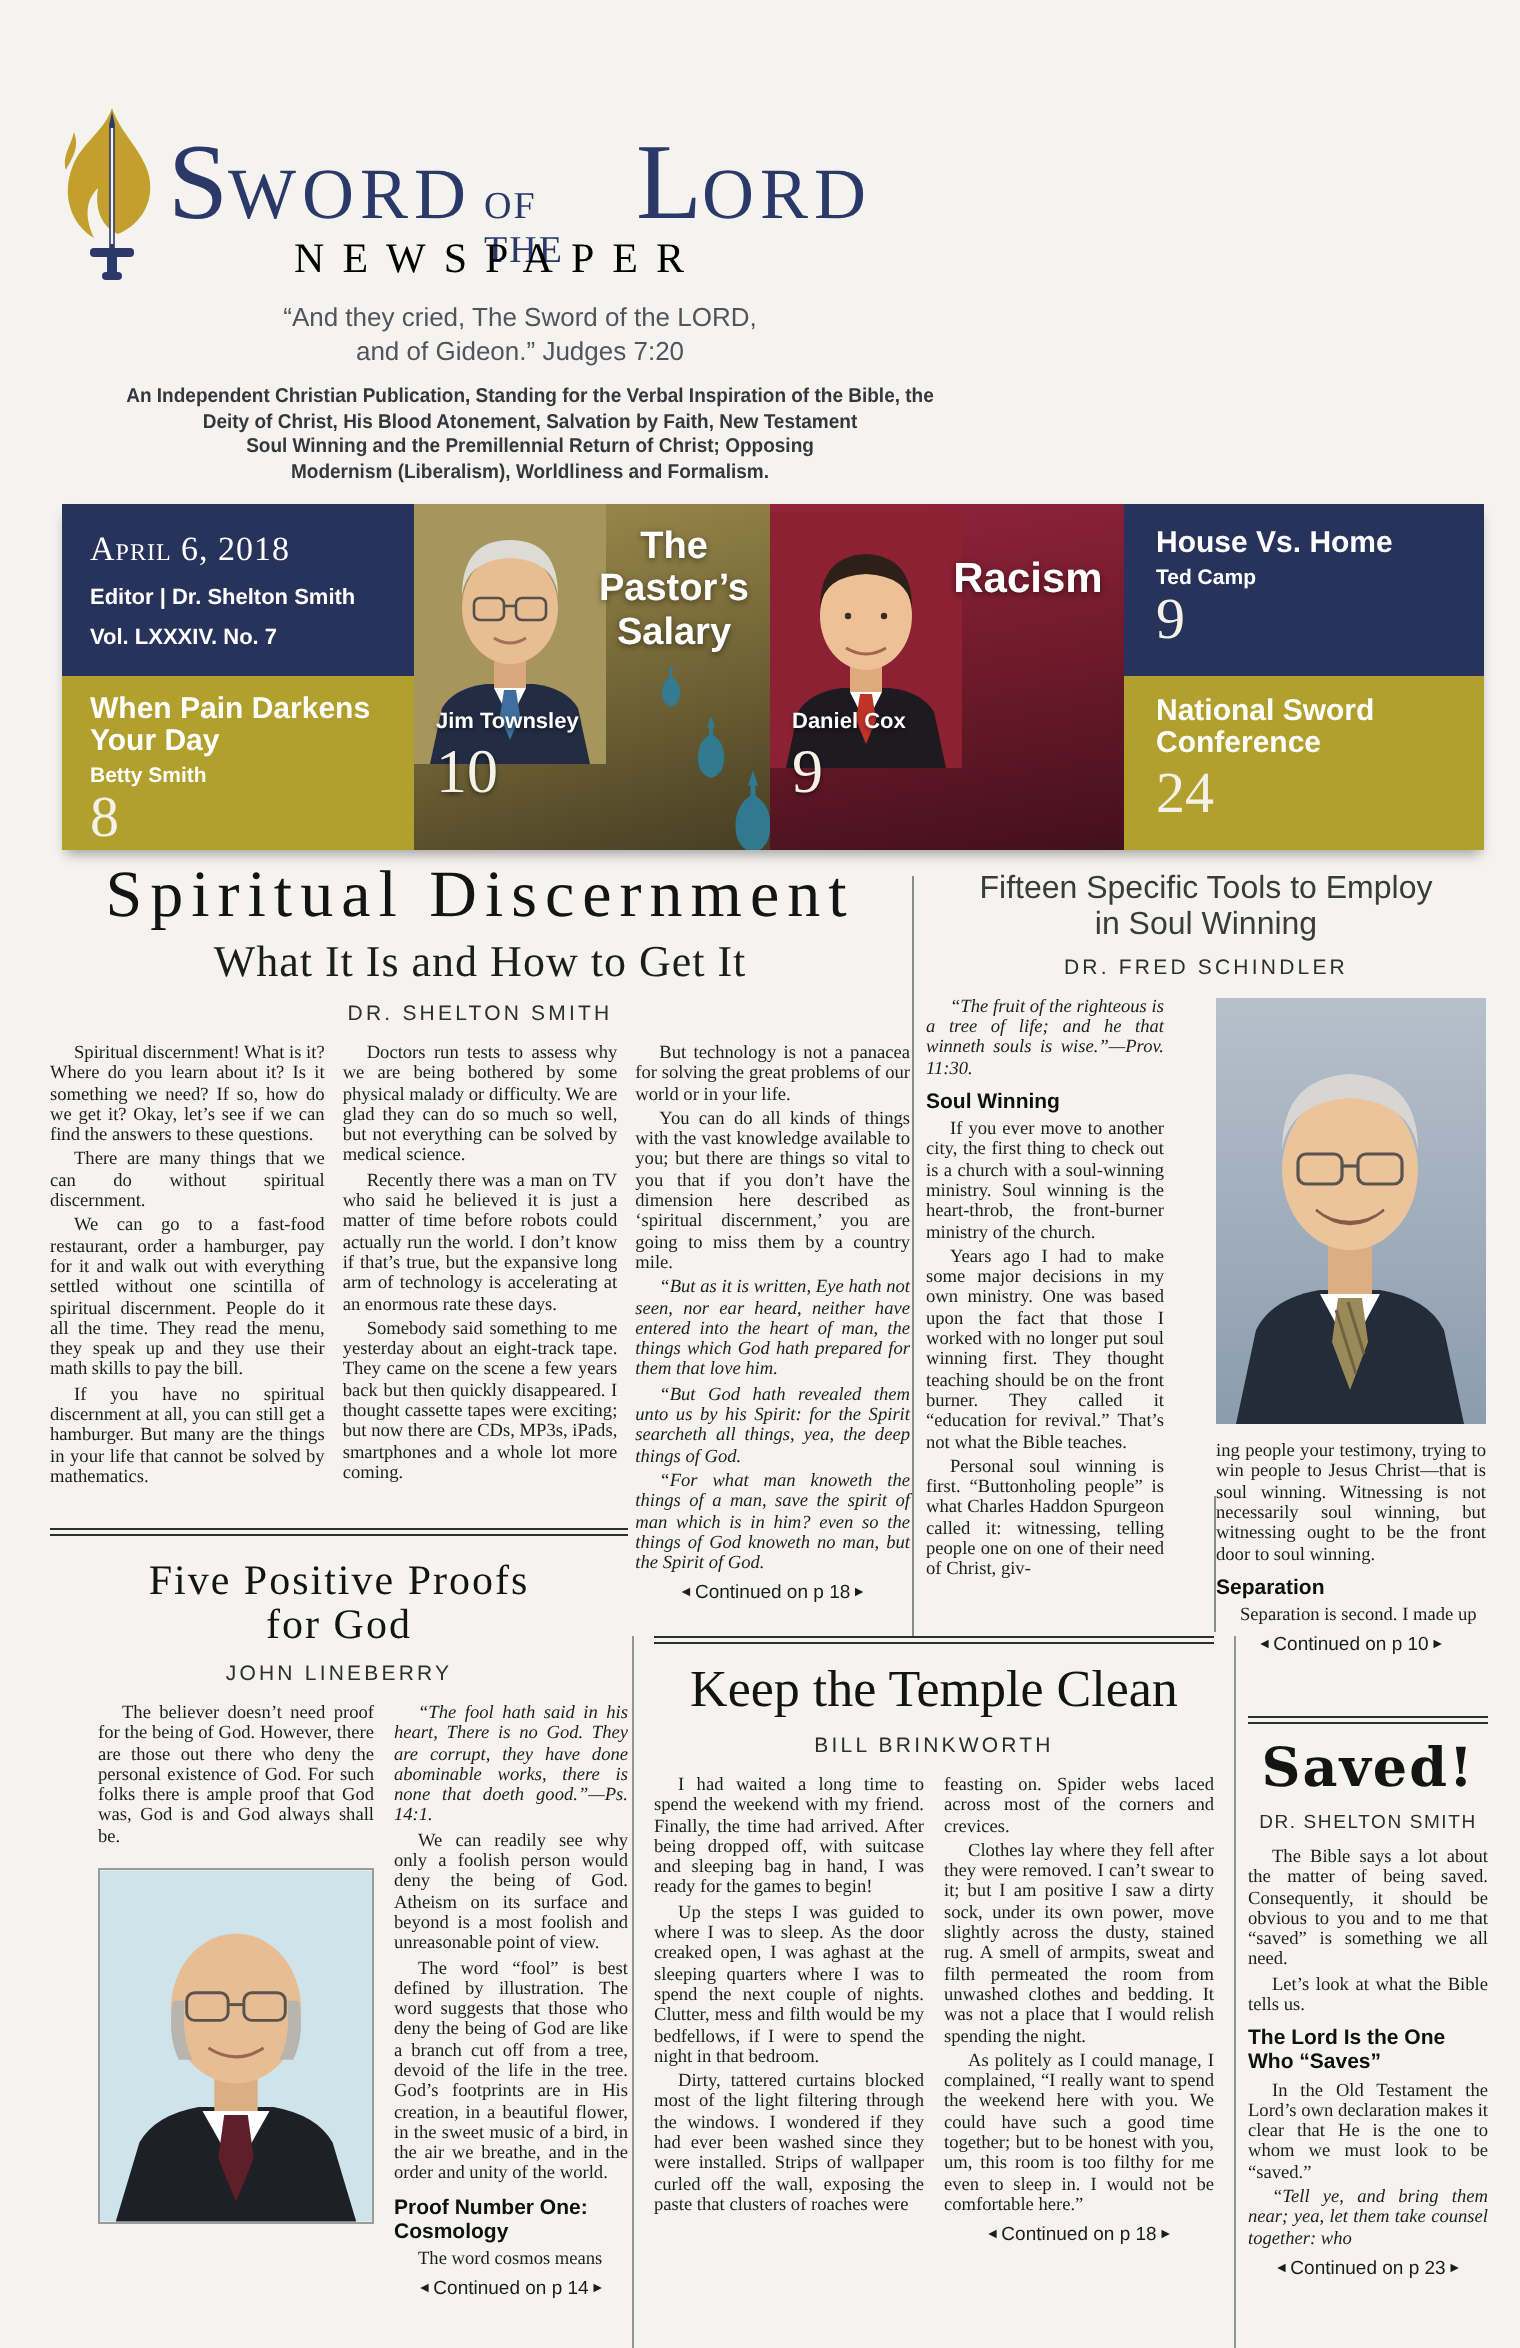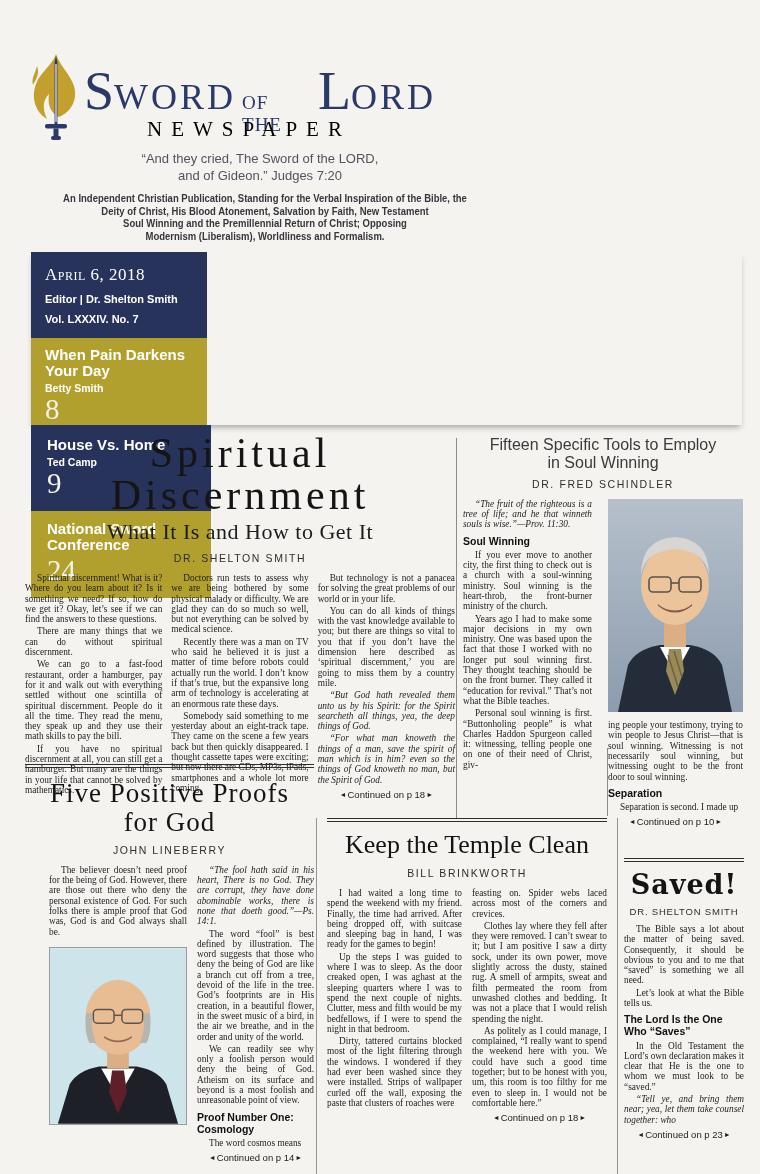--- a/index.html
+++ b/index.html
@@ -19,21 +19,21 @@
                 letter-spacing:9px; color:#000000; }
   #verse { left:60px; top:150px; width:400px; text-align:center;
            font-family:"Liberation Sans",sans-serif; font-size:13px; line-height:1.32; color:#53535e; }
   #desc  { left:30px; top:193px; width:470px; text-align:center;
            font-family:"Liberation Sans",sans-serif; font-weight:bold; font-size:10px;
            line-height:1.25; color:#36363c; transform:scaleX(.95); transform-origin:center; }
   #desc div { white-space:nowrap; }
 
   
   #bar { left:31px; top:252px; width:711px; height:173px; display:flex;
-         font-family:"Liberation Sans",sans-serif; box-shadow:0 4px 6px -2px rgba(0,0,0,.35);flex-direction:column; }
+         font-family:"Liberation Sans",sans-serif; box-shadow:0 4px 6px -2px rgba(0,0,0,.35); }
   .navy { background:#28335c; }
   .gold { background:#b2a02e; }
   .c1 { width:176px; display:flex; flex-direction:column; }
   .c4 { width:180px; display:flex; flex-direction:column; }
   .cell-top { height:86px; color:#fff; }
   .cell-bot { height:87px; color:#fff; }
   .c1 .cell-top { padding:13px 10px 0 14px; }
   .c1 .cell-bot { padding:9px 10px 4px 14px; }
   .c4 .cell-top { padding:12px 8px 0 16px; }
   .c4 .cell-bot { padding:10px 8px 3px 16px; }
@@ -67,41 +67,41 @@
             line-height:1.15; margin:5px 0 3px; text-align:left; color:#101010; }
   .blk.cont { text-align:center; font-family:"Liberation Sans",sans-serif; font-size:9.5px;
               margin-top:5px; color:#1c1c1c; }
   .blk.cont .tri { font-size:7px; vertical-align:1px; margin:0 1px; }
 
   .drule { height:4px; border-top:1px solid #2e2e2e; border-bottom:1px solid #2e2e2e; }
   .vrule { background:#8a8a8a; width:1px; }
 
   
   #a-sd { left:25px; top:432px; width:430px; }
-  #a-sd .headline { font-size:42px; letter-spacing:4px; line-height:1; }
+  #a-sd .headline { font-size:33px; letter-spacing:4px; line-height:1; }
   #a-sd .subhead  { font-size:22px; letter-spacing:.5px; text-align:center; margin-top:3px; }
   #a-sd .byline   { margin-top:7px; }
   #a-sd .cols { margin-top:9px; gap:9px; }
   #a-sd .col  { flex:1; }
 
   
   #a-ycws { left:463px; top:432px; width:280px; }
   #a-ycws .headline { font-family:"DejaVu Serif",serif; font-weight:bold; font-size:24px; line-height:1.05; }
   #a-ycws .subhead  { font-family:"Liberation Sans",sans-serif; font-size:16px; line-height:1.12;
                       text-align:center; color:#3b3b3b; margin-top:4px; }
   #a-ycws .byline { margin-top:6px; }
-  #a-ycws .cols { margin-top:9px; gap:16px; }
+  #a-ycws .cols { margin-top:9px; gap:26px; }
   #a-ycws .col1 { width:136px; }
   #a-ycws .col2 { width:135px; }
   #photo-fs { width:135px; height:213px; margin-bottom:6px; }
 
   
   #a-fpp { left:25px; top:764px; width:289px; }
   #a-fpp .drule { margin-bottom:11px; }
-  #a-fpp .headline { font-size:27px; letter-spacing:1px; line-height:1.07; }
+  #a-fpp .headline { font-size:21px; letter-spacing:1px; line-height:1.07; }
   #a-fpp .byline { margin-top:7px; }
   #a-fpp .cols { margin-top:9px; gap:10px;padding-left:24px; }
   #a-fpp .col { flex:1; }
   #photo-jl { width:138px; height:178px; margin-top:8px; border:1px solid #9b9b9b; }
 
   
   #a-ktc { left:316px; top:818px; width:302px; height:356px;
            border-left:1px solid #949494; border-right:1px solid #949494; padding:0 10px; }
   #a-ktc .headline { font-size:26px; margin-top:8px; }
   #a-ktc .byline { margin-top:7px; }
@@ -241,20 +241,21 @@
           <div class="blk p">If you have no spiritual discernment at all, you can still get a hamburger. But many are the things in your life that cannot be solved by mathematics.</div>
         </div>
       <div class="col">
           <div class="blk p">Doctors run tests to assess why we are being bothered by some physical malady or difficulty. We are glad they can do so much so well, but not everything can be solved by medical science.</div>
           <div class="blk p">Recently there was a man on TV who said he believed it is just a matter of time before robots could actually run the world. I don’t know if that’s true, but the expansive long arm of technology is accelerating at an enormous rate these days.</div>
           <div class="blk p">Somebody said something to me yesterday about an eight-track tape. They came on the scene a few years back but then quickly disappeared. I thought cassette tapes were exciting; but now there are CDs, MP3s, iPads, smartphones and a whole lot more coming.</div>
         </div>
       <div class="col">
           <div class="blk p">But technology is not a panacea for solving the great problems of our world or in your life.</div>
           <div class="blk p">You can do all kinds of things with the vast knowledge available to you; but there are things so vital to you that if you don’t have the dimension here described as ‘spiritual discernment,’ you are going to miss them by a country mile.</div>
+          <div class="blk q">“But as it is written, Eye hath not seen, nor ear heard, neither have entered into the heart of man, the things which God hath prepared for them that love him.</div>
           <div class="blk q">“But God hath revealed them unto us by his Spirit: for the Spirit searcheth all things, yea, the deep things of God.</div>
           <div class="blk q">“For what man knoweth the things of a man, save the spirit of man which is in him? even so the things of God knoweth no man, but the Spirit of God.</div>
           <div class="blk cont"><span class="tri">◄</span><span>Continued on p 18</span><span class="tri">►</span></div>
         </div>
     </div>
   </div>
 
   <div id="rule-sd" class="abs vrule"></div>
   <div id="rule-ycws" class="abs vrule"></div>
 
@@ -326,22 +327,22 @@
           <path d="M37,66 Q34,84 40,96 L47,96 Q41,84 43,66 Z" fill="#b8b4ae"></path>
           <path d="M101,66 Q104,84 98,96 L91,96 Q97,84 95,66 Z" fill="#b8b4ae"></path>
           <rect x="44" y="62" width="21" height="14" rx="4" fill="none" stroke="#5a544e" stroke-width="1.5"></rect>
           <rect x="73" y="62" width="21" height="14" rx="4" fill="none" stroke="#5a544e" stroke-width="1.5"></rect>
           <line x1="65" y1="68" x2="73" y2="68" stroke="#5a544e" stroke-width="1.5"></line>
           <path d="M55,90 Q69,99 83,90" stroke="#9c6650" stroke-width="1.6" fill="none"></path>
         </svg>
       </div>
       <div class="col">
           <div class="blk q">“The fool hath said in his heart, There is no God. They are corrupt, they have done abominable works, there is none that doeth good.”—Ps. 14:1.</div>
+          <div class="blk p">We can readily see why only a foolish person would deny the being of God. Atheism on its surface and beyond is a most foolish and unreasonable point of view.</div>
           <div class="blk p">The word “fool” is best defined by illustration. The word suggests that those who deny the being of God are like a branch cut off from a tree, devoid of the life in the tree. God’s footprints are in His creation, in a beautiful flower, in the sweet music of a bird, in the air we breathe, and in the order and unity of the world.</div>
-          <div class="blk p">We can readily see why only a foolish person would deny the being of God. Atheism on its surface and beyond is a most foolish and unreasonable point of view.</div>
           <div class="blk h">Proof Number One: Cosmology</div>
           <div class="blk p">The word cosmos means</div>
           <div class="blk cont"><span class="tri">◄</span><span>Continued on p 14</span><span class="tri">►</span></div>
         </div>
     </div>
   </div>
 
   <div id="a-ktc" class="abs">
     <div class="drule"></div>
     <div class="headline">Keep the Temple Clean</div>

